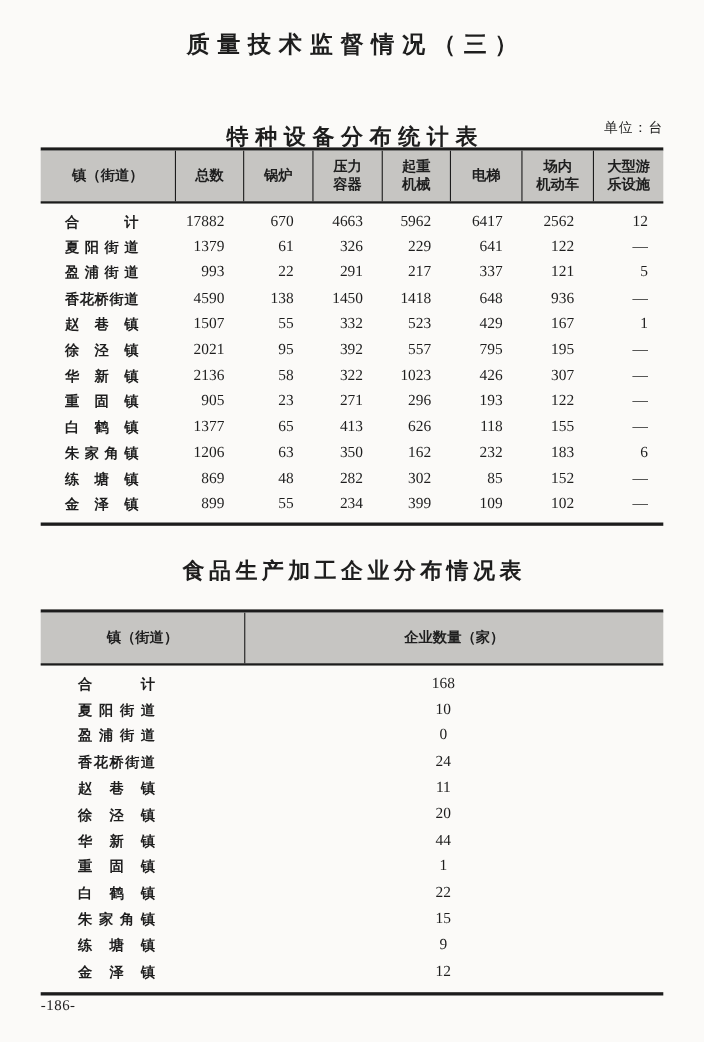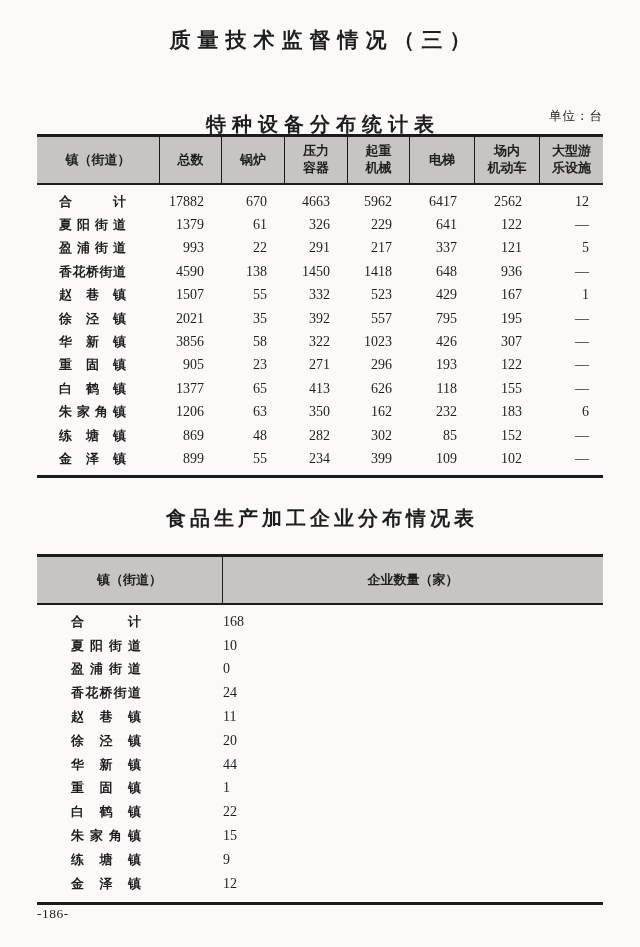--- a/index.html
+++ b/index.html
@@ -77,21 +77,21 @@
   .t2-header{
     display:flex;height:48px;background:var(--header-bg);
     border-bottom:2px solid var(--border);
   }
   .c0t{width:186px;}
   .c1t{width:380px;}
   .t2-header .c0t{border-right:1px solid var(--border);}
   .t2-body{padding:5px 0 6px 0;}
   .t2-row{display:flex;height:23.8px;align-items:center;}
   .t2-row .jlabel{margin-left:34px;width:70px;}
-  .t2-row .cval{width:360px;text-align:left;font-size:14px;}
+  .t2-row .cval{width:360px;text-align:center;font-size:14px;}
   .footer{
     position:absolute;left:37px;top:906px;
     font-size:13.5px;letter-spacing:0.5px;
   }
 </style>
 </head>
 <body>
 
 <div class="page">
 
@@ -190,34 +190,34 @@
           <div class="cell c6">167</div>
           <div class="cell c7">1</div>
         </div>
         <div class="t1-row">
           <div class="cell c0"><span class="jlabel">
               <span>徐</span>
               <span>泾</span>
               <span>镇</span>
             </span></div>
           <div class="cell c1">2021</div>
-          <div class="cell c2">35</div>
+          <div class="cell c2">95</div>
           <div class="cell c3">392</div>
           <div class="cell c4">557</div>
           <div class="cell c5">795</div>
           <div class="cell c6">195</div>
           <div class="cell c7">—</div>
         </div>
         <div class="t1-row">
           <div class="cell c0"><span class="jlabel">
               <span>华</span>
               <span>新</span>
               <span>镇</span>
             </span></div>
-          <div class="cell c1">3856</div>
+          <div class="cell c1">2136</div>
           <div class="cell c2">58</div>
           <div class="cell c3">322</div>
           <div class="cell c4">1023</div>
           <div class="cell c5">426</div>
           <div class="cell c6">307</div>
           <div class="cell c7">—</div>
         </div>
         <div class="t1-row">
           <div class="cell c0"><span class="jlabel">
               <span>重</span>

